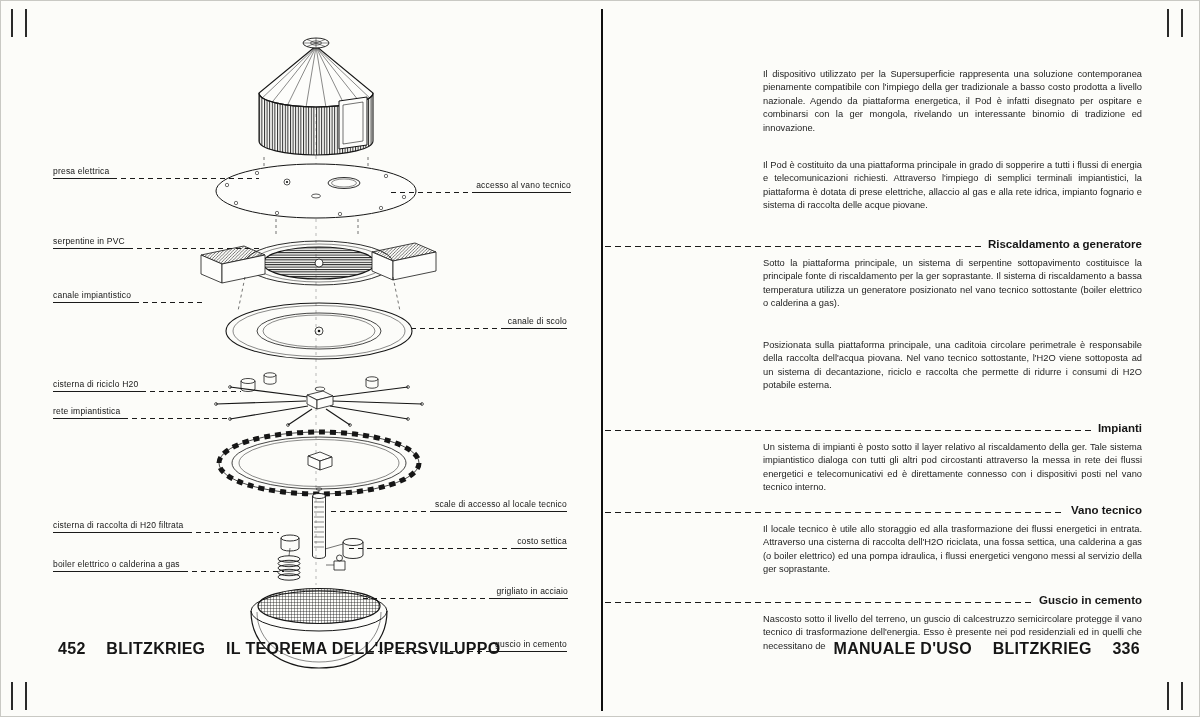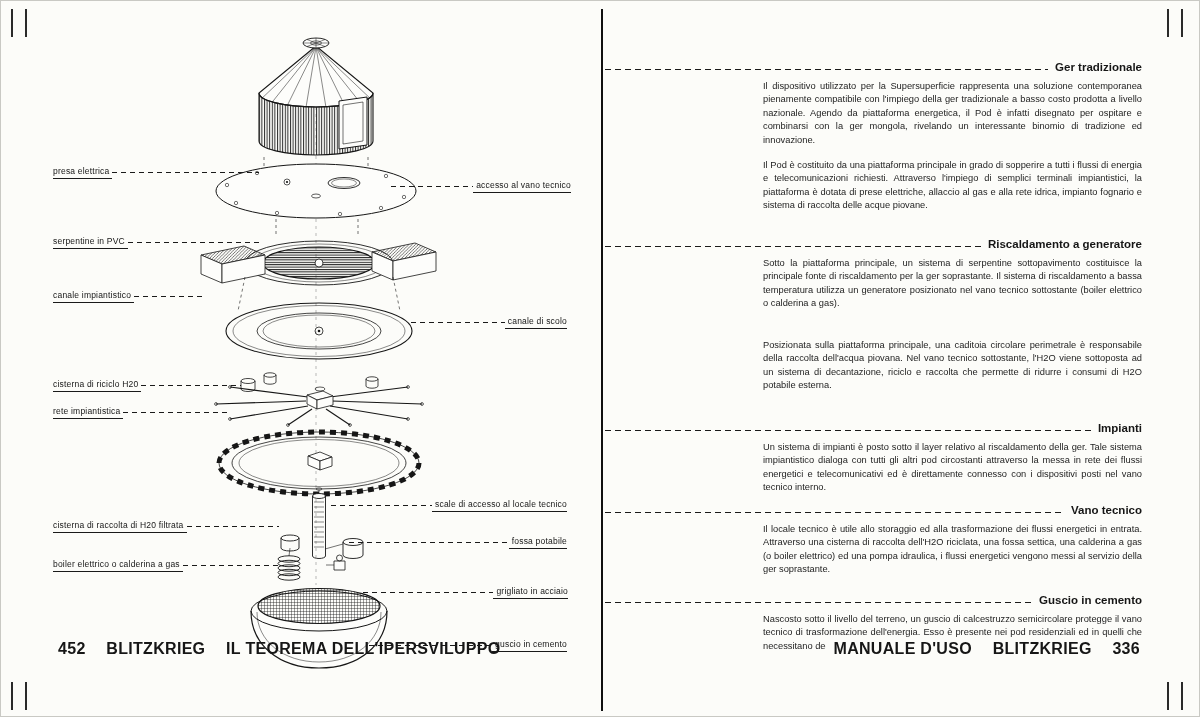--- a/index.html
+++ b/index.html
@@ -9,21 +9,21 @@
     background:#fcfcf9;
     font-family:"Liberation Sans", sans-serif;
     color:#161616;
     overflow:hidden;
     border:1px solid #c9c9c4;
   }
   .crop { position:absolute; background:#2a2a2a; }
   .gutter { position:absolute; left:600px; top:8px; width:2px; height:702px; background:#101010; }
 
   
-  .lbl { position:absolute; display:flex; align-items:center; font-size:8.5px; line-height:10px; letter-spacing:.2px; }
+  .lbl { position:absolute; display:flex; align-items:flex-end; font-size:8.5px; line-height:10px; letter-spacing:.2px; }
   .lbl .txt { border-bottom:1px solid #1a1a1a; padding:0 3px 2px 0; white-space:nowrap; }
   .lbl.right .txt { padding:0 0 2px 3px; }
   .lbl .dash { flex:1; height:1px; background:repeating-linear-gradient(to right,#1a1a1a 0 5px,transparent 5px 9px); }
 
   
   .section { position:absolute; left:604px; width:537px; }
   .sec-head { display:flex; }
   .sec-head .dash { flex:1; height:1px; align-self:flex-end; margin-bottom:3px; margin-right:7px;
                     background:repeating-linear-gradient(to right,#1a1a1a 0 6px,transparent 6px 10px); }
   .sec-head .h { font-weight:bold; font-size:11.5px; white-space:nowrap; }
@@ -288,42 +288,38 @@
 <div class="lbl right" style="left:410px;top:315px;width:156px">
   <span class="dash"></span>
     <span class="txt">canale di scolo</span>
 </div>
 <div class="lbl right" style="left:330px;top:498px;width:236px">
   <span class="dash"></span>
     <span class="txt">scale di accesso al locale tecnico</span>
 </div>
 <div class="lbl right" style="left:348px;top:535px;width:218px">
   <span class="dash"></span>
-    <span class="txt">fossa potabile</span>
+    <span class="txt">costo settica</span>
 </div>
 <div class="lbl right" style="left:362px;top:585px;width:205px">
   <span class="dash"></span>
     <span class="txt">grigliato in acciaio</span>
 </div>
 <div class="lbl right" style="left:368px;top:638px;width:198px">
   <span class="dash"></span>
     <span class="txt">guscio in cemento</span>
 </div>
 
 <div class="footer" style="left:57px;top:639px">
   <span>452</span>
   <span>BLITZKRIEG</span>
   <span>IL TEOREMA DELL'IPERSVILUPPO</span>
 </div>
 
 <div class="section" style="top:60px">
-  <div class="sec-head">
-      <span class="dash"></span>
-    <span class="h">Ger tradizionale</span>
-    </div>
   <div class="sec-body">Il dispositivo utilizzato per la Supersuperficie rappresenta una soluzione contemporanea pienamente compatibile con l'impiego della ger tradizionale a basso costo prodotta a livello nazionale. Agendo da piattaforma energetica, il Pod è infatti disegnato per ospitare e combinarsi con la ger mongola, rivelando un interessante binomio di tradizione ed innovazione.</div>
 </div>
 <div class="section" style="top:151px">
   <div class="sec-body">Il Pod è costituito da una piattaforma principale in grado di sopperire a tutti i flussi di energia e telecomunicazioni richiesti. Attraverso l'impiego di semplici terminali impiantistici, la piattaforma è dotata di prese elettriche, allaccio al gas e alla rete idrica, impianto fognario e sistema di raccolta delle acque piovane.</div>
 </div>
 <div class="section" style="top:237px">
   <div class="sec-head">
       <span class="dash"></span>
     <span class="h">Riscaldamento a generatore</span>
     </div>

